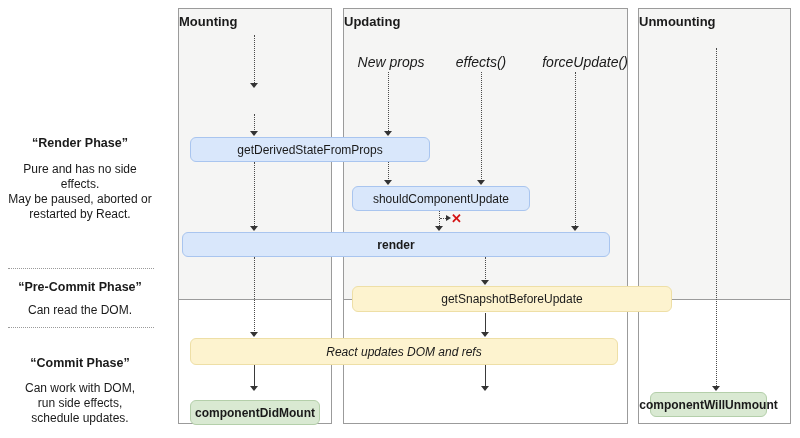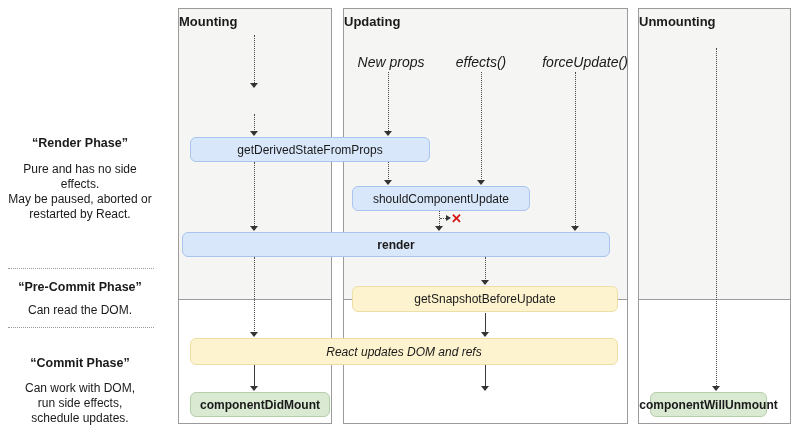--- a/index.html
+++ b/index.html
@@ -158,29 +158,29 @@
   </div>
 
   <div class="box blue" style="left:352px;top:186px;width:178px;height:25px">
     <span>shouldComponentUpdate</span>
   </div>
 
   <div class="box blue bold" style="left:182px;top:232px;width:428px;height:25px">
     <span>render</span>
   </div>
 
-  <div class="box yellow" style="left:352px;top:286px;width:266px;height:26px">
+  <div class="box yellow" style="left:352px;top:286px;width:320px;height:26px">
     <span>getSnapshotBeforeUpdate</span>
   </div>
 
   <div class="box yellow italic" style="left:190px;top:338px;width:428px;height:27px">
     <span>React updates DOM and refs</span>
   </div>
 
-  <div class="box green bold" style="left:190px;top:392px;width:140px;height:25px">
+  <div class="box green bold" style="left:190px;top:400px;width:130px;height:25px">
     <span>componentDidMount</span>
   </div>
 
 
   <div class="box green bold" style="left:650px;top:392px;width:117px;height:25px">
     <span>componentWillUnmount</span>
   </div>
 
 </div>
 

